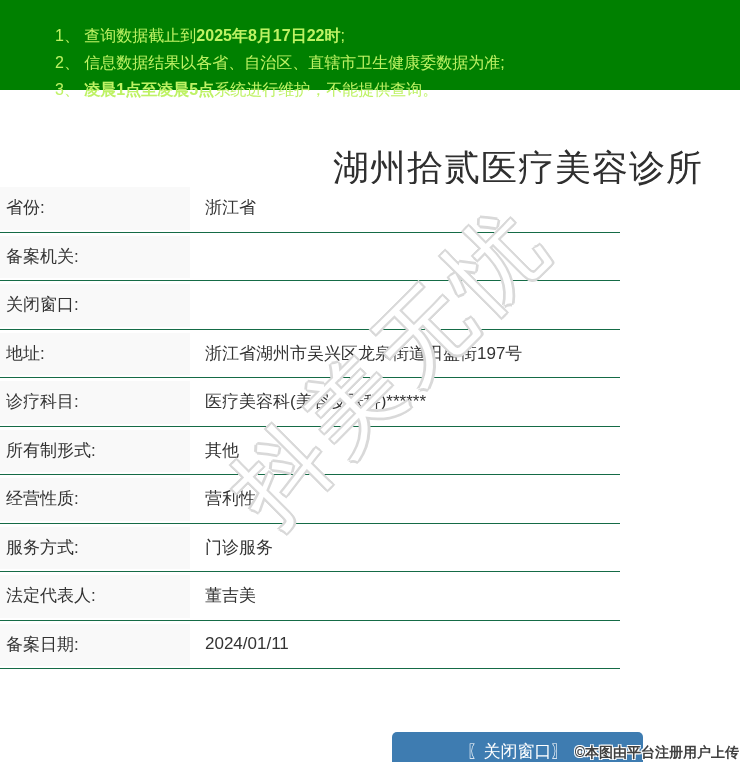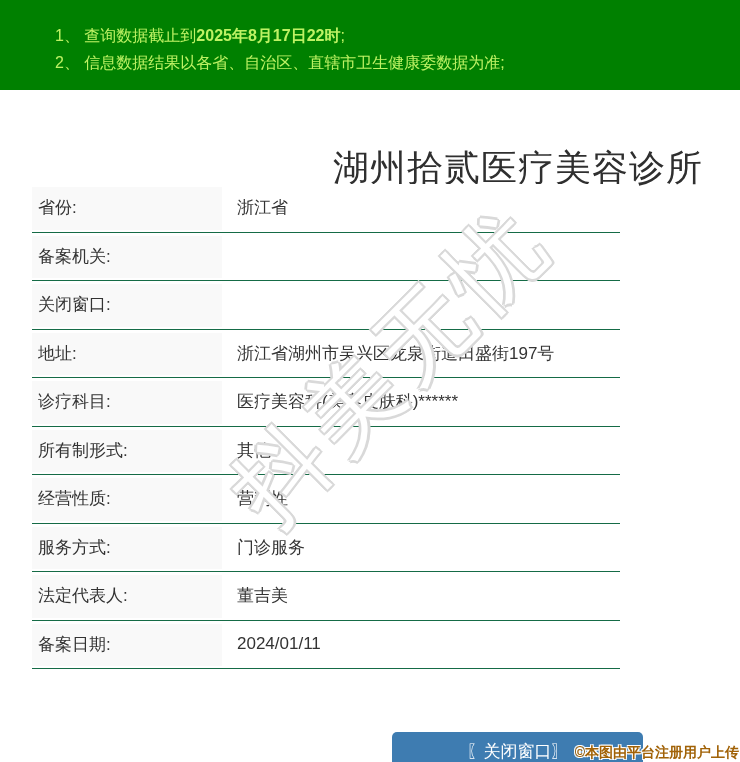--- a/index.html
+++ b/index.html
@@ -31,21 +31,21 @@
   .page-title {
     position: absolute; left: 333px; top: 124px;
     font-size: 36px; letter-spacing: 1px;
     color: #2f2f2f;
     white-space: nowrap;
     margin-top: 20px;
   }
 
   
   .info-table {
-    position: absolute; left: 0; top: 184px; width: 620px; padding-left: 32px;
+    position: absolute; left: 0; top: 184px; width: 620px;
   }
   .row {
     display: flex;
     height: 48.5px;
     border-bottom: 1px solid #156b46;
   }
   .cell { display: flex; align-items: center; font-size: 17px; color: #333; }
   .cell.label {
     width: 190px;
     background: #f9f9f9;
@@ -90,36 +90,37 @@
     font-family: "Liberation Sans", "DejaVu Sans", sans-serif;
     text-align: center;
     line-height: 38px;
     cursor: pointer;
     z-index: 2;
   }
   .upload-note {
     position: absolute; right: 1px; bottom: 0;
     font-size: 14px;
     font-weight: bold;
-    color: #a16207;
+    color: #404040;
     text-shadow:
       -1px -1px 0 #ffffff, 1px -1px 0 #ffffff,
       -1px  1px 0 #ffffff, 1px  1px 0 #ffffff;
     z-index: 6;
     white-space: nowrap;
   }
 </style>
 </head>
 <body>
 
 <div class="page">
 
   <div class="banner">
     <div class="banner-line"><span>1、 查询数据截止到</span><span class="b">2025年8月17日22时</span><span>;</span></div>
     <div class="banner-line"><span>2、 信息数据结果以各省、自治区、直辖市卫生健康委数据为准;</span><span class="b"></span><span></span></div>
+    <div class="banner-line"><span>3、 </span><span class="b">凌晨1点至凌晨5点</span><span>系统进行维护，不能提供查询。</span></div>
   </div>
 
   <div class="page-title">湖州拾贰医疗美容诊所</div>
 
   <div class="info-table">
     <div class="row">
       <div class="cell label">省份:</div>
       <div class="cell value">浙江省</div>
     </div>
     <div class="row">

